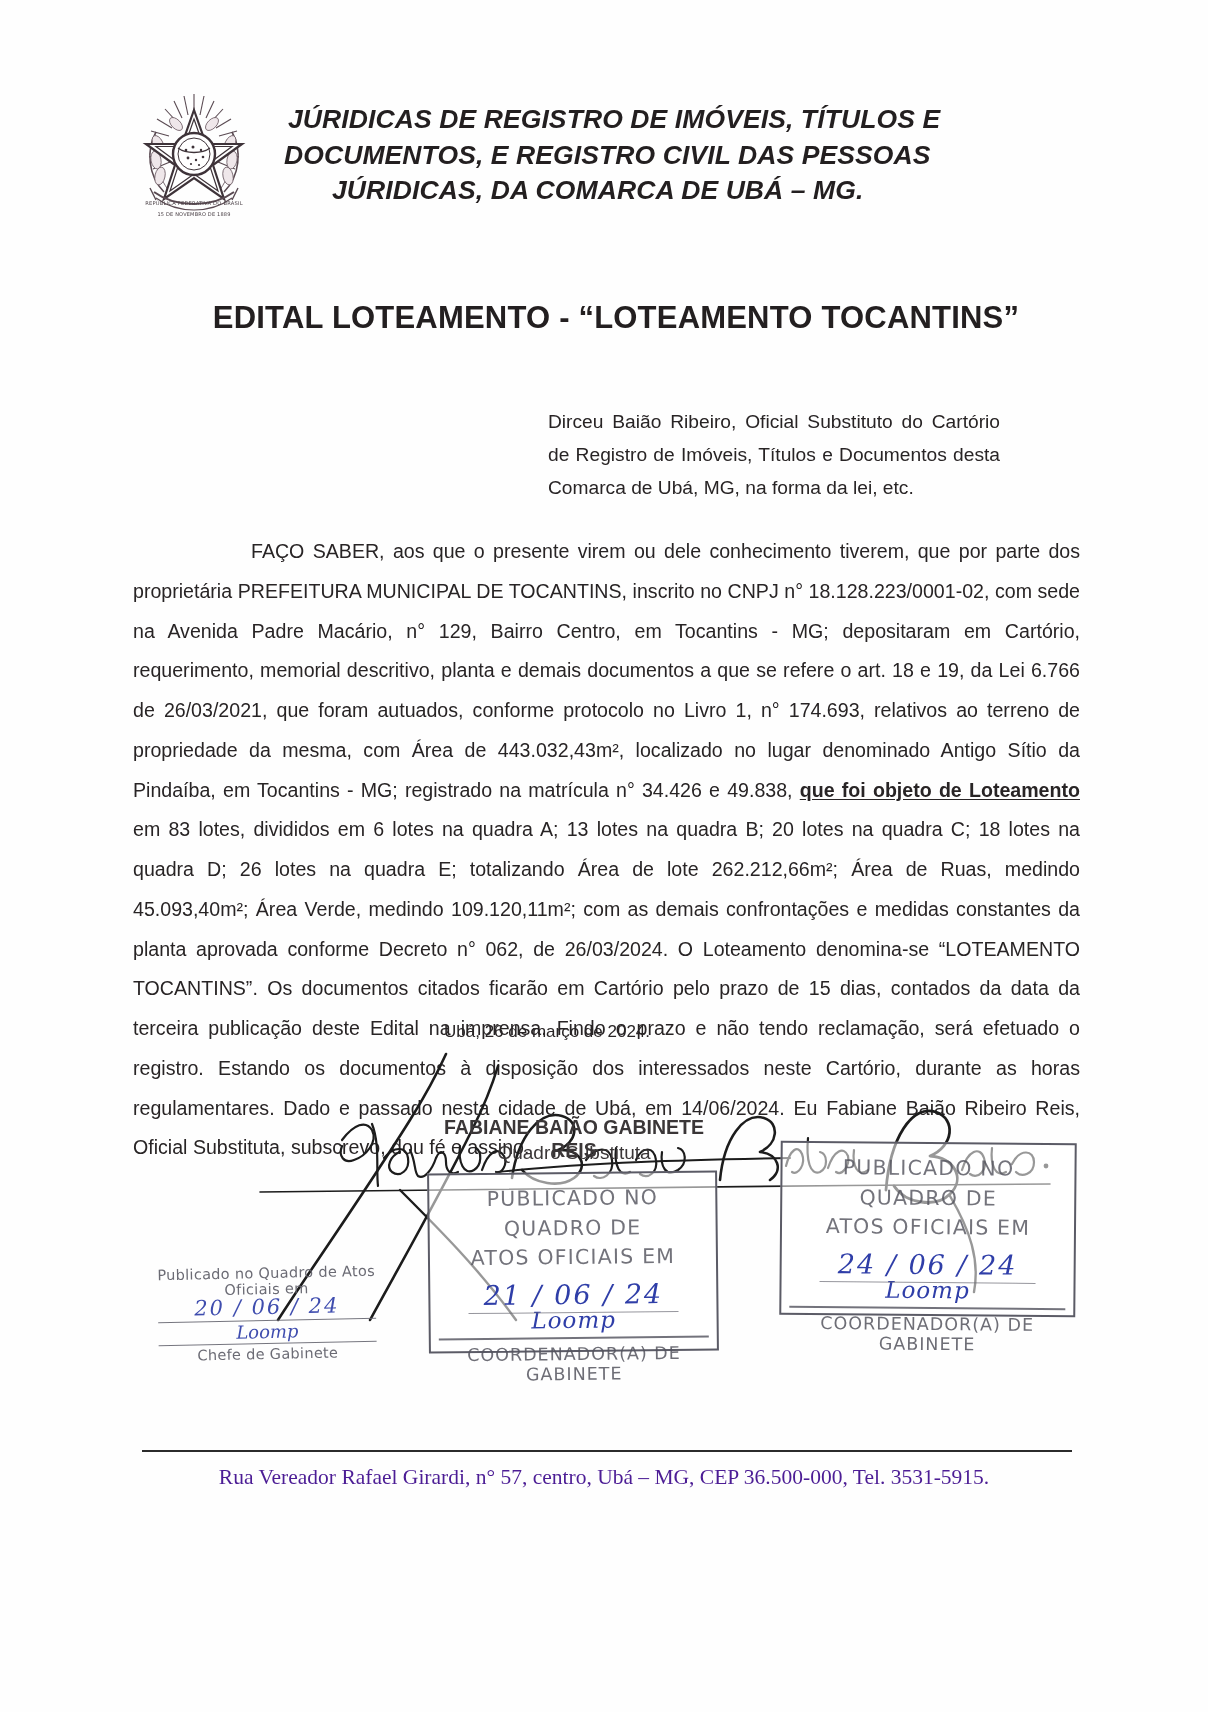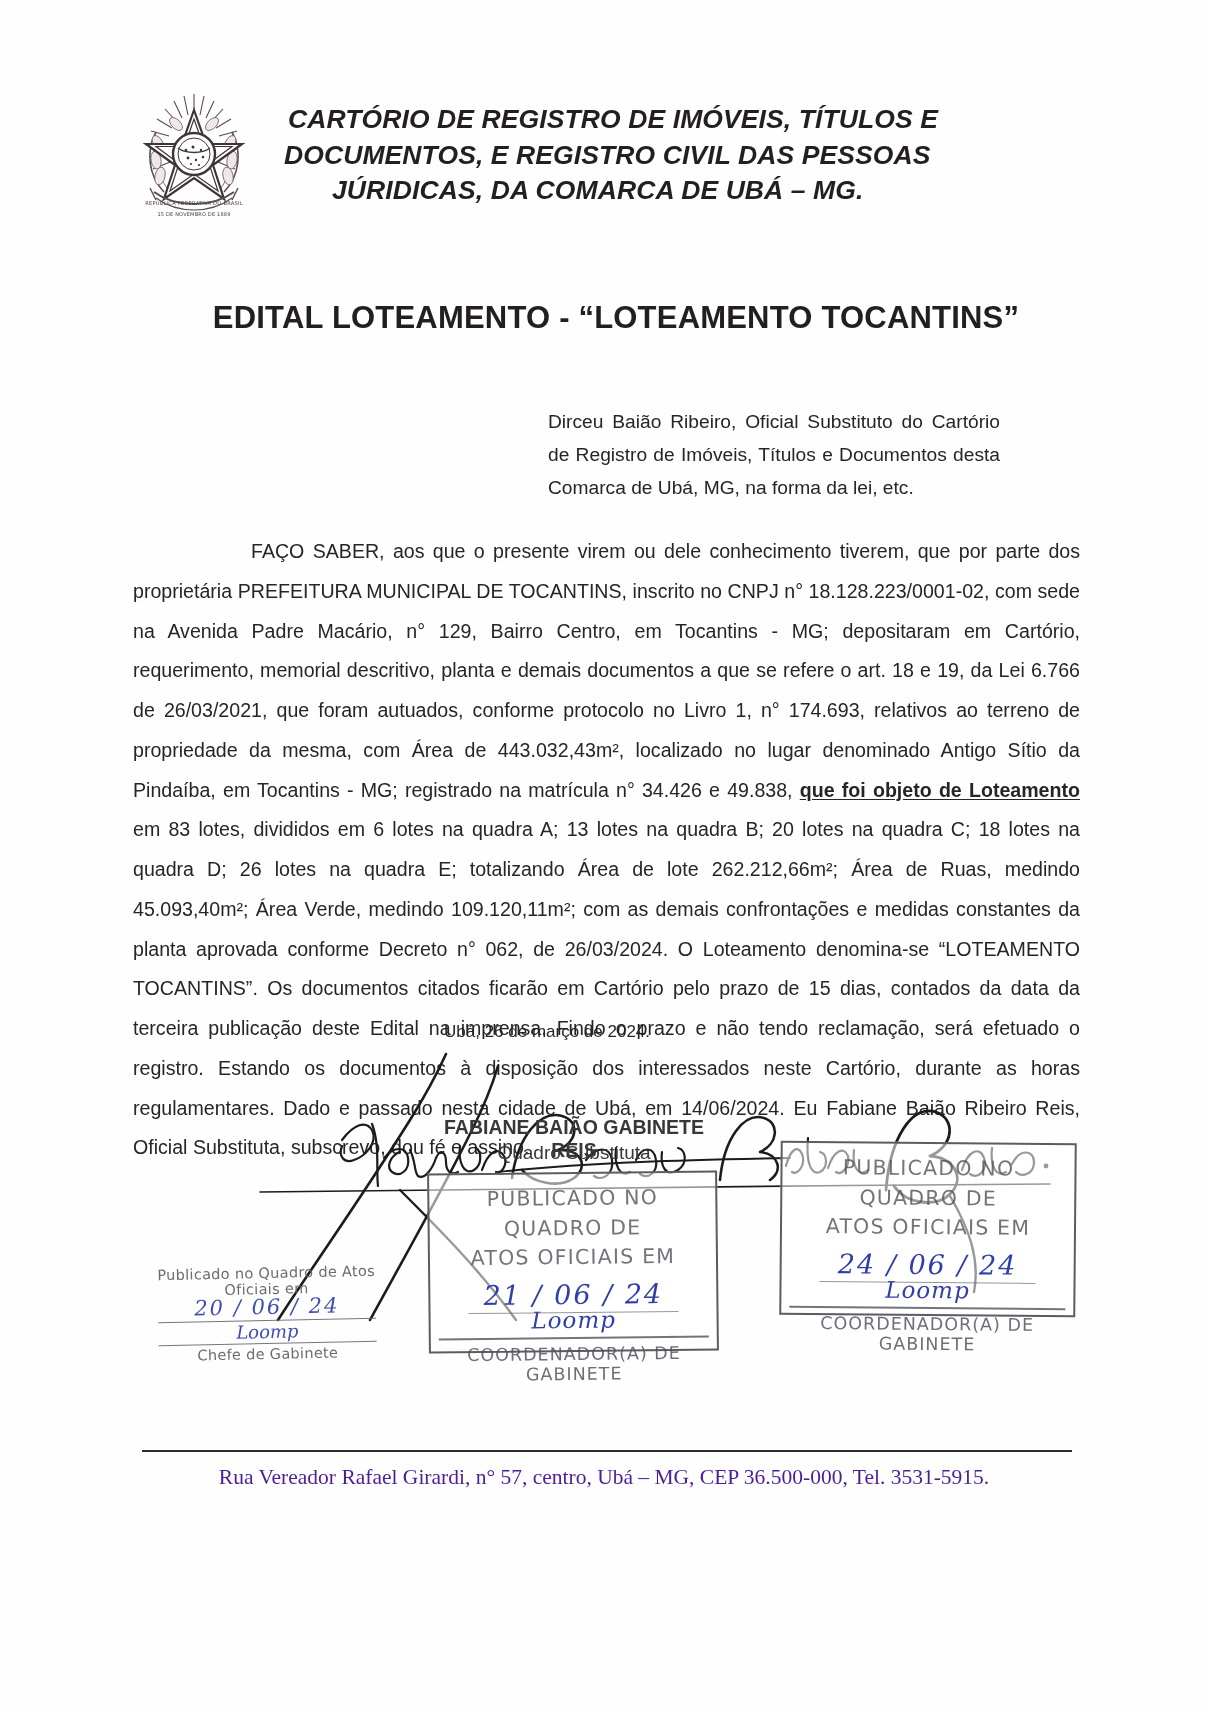--- a/index.html
+++ b/index.html
@@ -349,21 +349,21 @@
           <path d="M24 104 C46 120 82 120 104 104" stroke="#5a4a52" stroke-width="2" fill="none"></path>
           <path d="M26 110 C48 126 80 126 102 110" stroke="#5a4a52" stroke-width="1.2" fill="none"></path>
           <path d="M20 100 L26 112 M108 100 L102 112" stroke="#5a4a52" stroke-width="1.4"></path>
         </g>
         <text x="64" y="117" font-family="DejaVu Sans, sans-serif" font-size="5.2" fill="#4a4046" text-anchor="middle" letter-spacing="0.2">REPÚBLICA FEDERATIVA DO BRASIL</text>
         <text x="64" y="128" font-family="DejaVu Sans, sans-serif" font-size="5" fill="#4a4046" text-anchor="middle" letter-spacing="0.2">15 DE NOVEMBRO DE 1889</text>
       </svg>
     </div>
 
     <div class="header-text">
-      <div class="header-line l1">CARTÓRIO DE REGISTRO DE IMÓVEIS, TÍTULOS E</div>
+      <div class="header-line l1">JÚRIDICAS DE REGISTRO DE IMÓVEIS, TÍTULOS E</div>
       <div class="header-line l2">DOCUMENTOS, E REGISTRO CIVIL DAS PESSOAS</div>
       <div class="header-line l3">JÚRIDICAS, DA COMARCA DE UBÁ – MG.</div>
     </div>
   </div>
 
   <div class="doc-title">EDITAL LOTEAMENTO - “LOTEAMENTO TOCANTINS”</div>
 
   <div class="intro">Dirceu Baião Ribeiro, Oficial Substituto do Cartório de Registro de Imóveis, Títulos e Documentos desta Comarca de Ubá, MG, na forma da lei, etc.</div>
 
   <div class="body-text">

